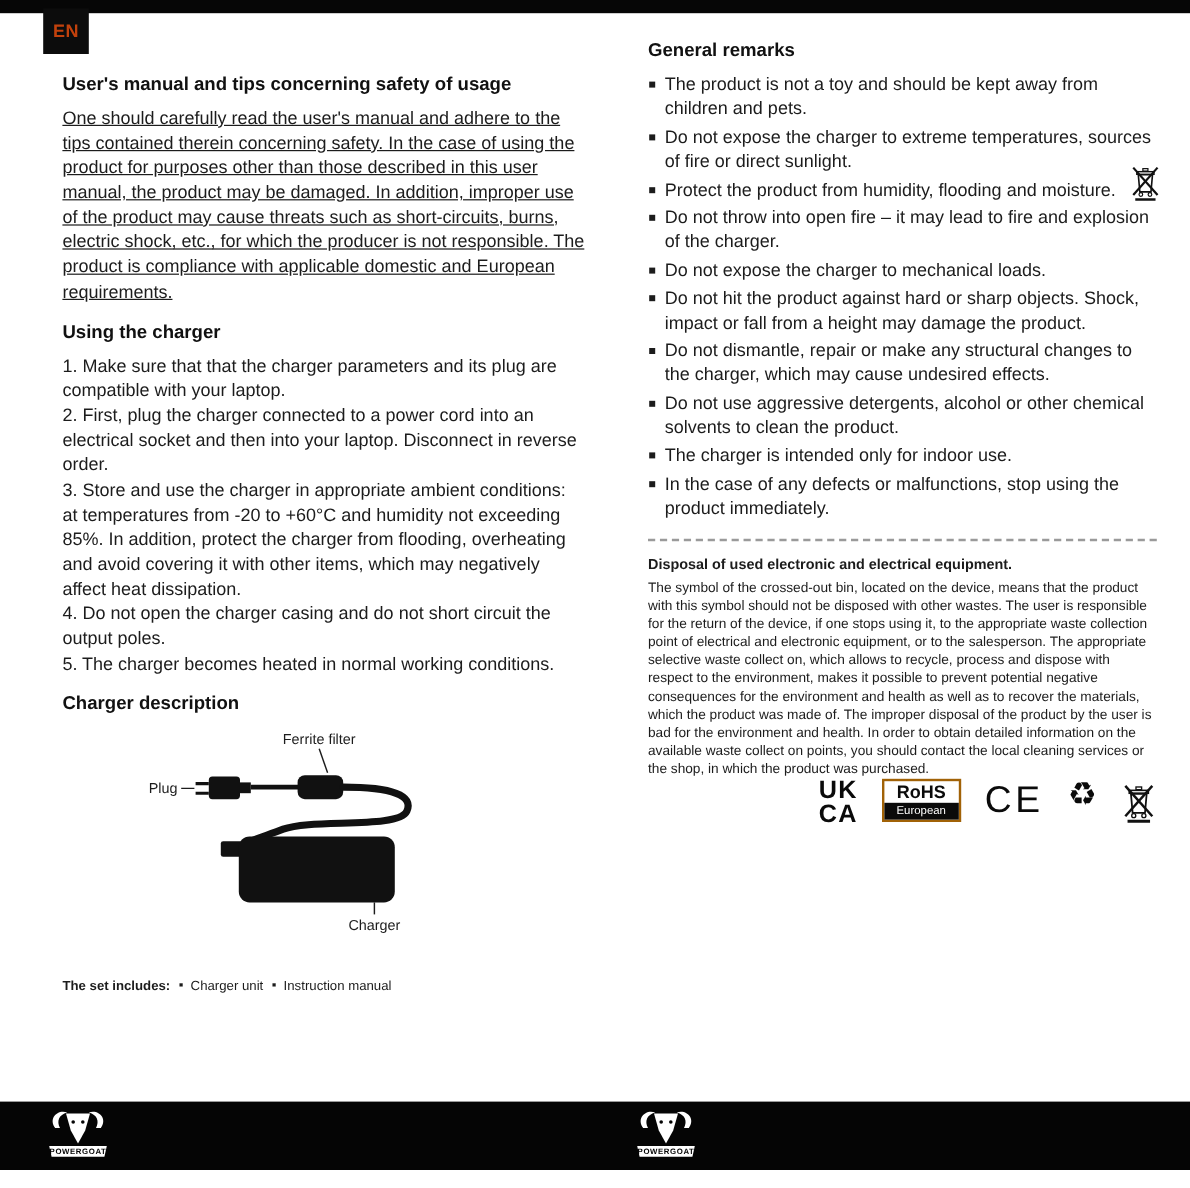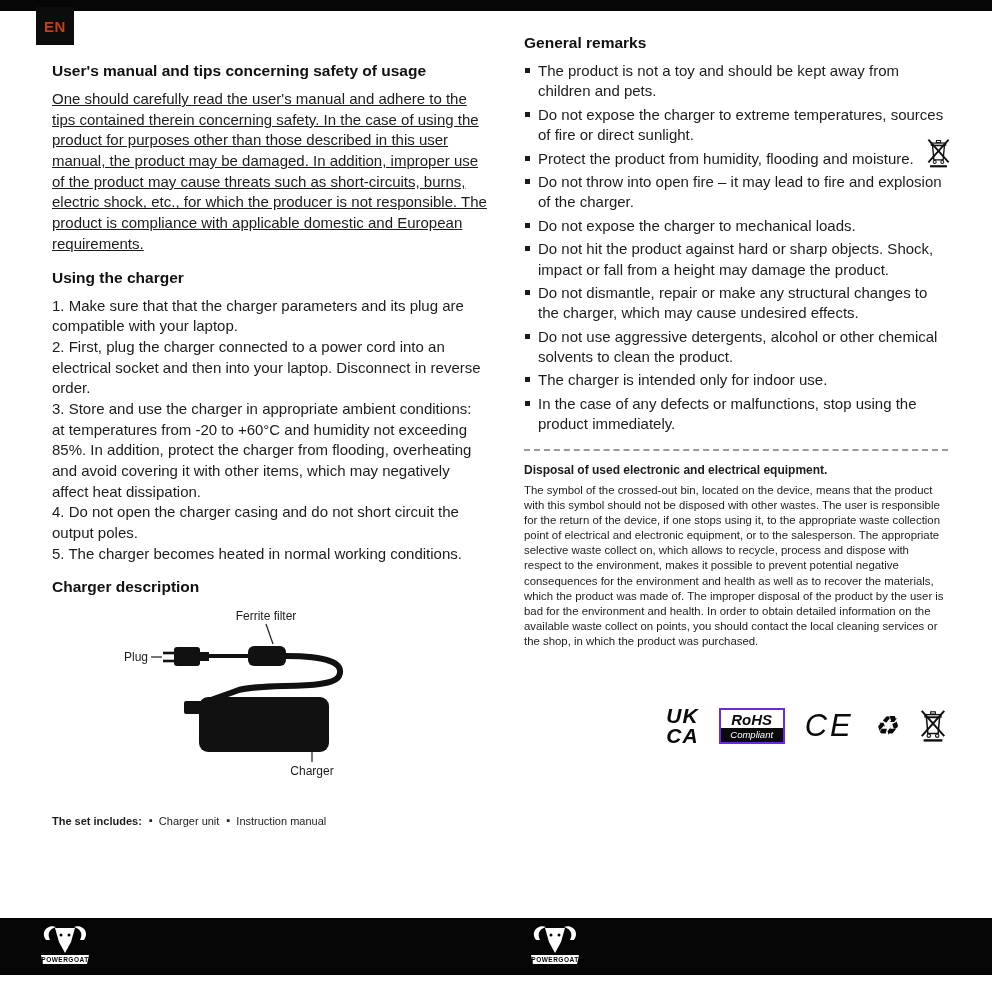--- a/index.html
+++ b/index.html
@@ -6,38 +6,38 @@
   body{
     width:992px;height:990px;position:relative;background:#ffffff;
     font-family:"Liberation Sans", sans-serif;color:#1c1c1c;overflow:hidden;
   }
   .top-bar{position:absolute;top:0;left:0;width:992px;height:11px;background:#060606;}
   .lang-badge{
     position:absolute;top:7px;left:36px;width:38px;height:38px;background:#0c0c0c;color:#c2410c;
     display:flex;align-items:center;justify-content:center;font-weight:bold;font-size:15px;letter-spacing:.5px;
   }
   .col-left{position:absolute;left:52px;top:62px;width:436px;}
-  .col-right{position:absolute;left:524px;top:34px;width:424px;}
+  .col-right{position:absolute;left:540px;top:34px;width:424px;}
   h2{font-size:15.5px;font-weight:700;margin:0 0 9px 0;color:#111;}
   .para{font-size:15px;line-height:1.38;margin:0 0 14px 0;text-decoration:underline;}
   .num-item{font-size:15px;line-height:1.38;margin:0;}
   .num-list{margin:0 0 14px 0;}
   ul.sq{list-style:none;margin:0;padding:0;}
   ul.sq li{
     font-size:15px;line-height:1.36;position:relative;padding-left:14px;margin:0 0 3px 0;
   }
   ul.sq li::before{
     content:"";position:absolute;left:1px;top:7px;width:5px;height:5px;background:#1c1c1c;
   }
   .dashed-sep{border:none;border-top:2px dashed #9a9a9a;margin:14px 0 12px 0;}
   .disposal-title{font-size:12px;font-weight:700;margin:0 0 6px 0;}
   .disposal-text{font-size:11.4px;line-height:1.33;margin:0;}
-  .marks-row{display:flex;justify-content:flex-end;align-items:center;gap:20px;margin-top:56px;font-style:italic;}
+  .marks-row{display:flex;justify-content:flex-end;align-items:flex-start;gap:20px;}
   .ukca{font-weight:800;font-size:21px;line-height:.95;letter-spacing:1px;color:#0a0a0a;}
-  .rohs{border:2px solid #6d28d9;width:62px;text-align:center;}
+  .rohs{border:2px solid #a16207;width:62px;text-align:center;}
   .rohs-top{font-weight:700;font-size:15px;padding:1px 0 0 0;color:#0a0a0a;}
   .rohs-bottom{background:#0a0a0a;color:#fff;font-size:9.5px;padding:1px 0 2px 0;}
   .ce-mark{font-size:31px;font-weight:500;letter-spacing:3px;color:#0a0a0a;}
   .recycle{font-size:27px;line-height:1;color:#0a0a0a;}
   .weee-float{position:absolute;top:100px;right:-4px;}
   .diagram-wrap{margin:4px 0 0 0;}
   .set-includes{font-size:11px;margin-top:20px;}
   .set-includes .lbl{font-weight:700;}
   .inc-item{margin-left:4px;}
   .inc-item::before{content:"▪";font-size:11px;margin-right:6px;vertical-align:1px;}
@@ -140,21 +140,21 @@
   <p class="disposal-title">Disposal of used electronic and electrical equipment.</p>
   <p class="disposal-text">The symbol of the crossed-out bin, located on the device, means that the product with this symbol should not be disposed with other wastes. The user is responsible for the return of the device, if one stops using it, to the appropriate waste collection point of electrical and electronic equipment, or to the salesperson. The appropriate selective waste collect on, which allows to recycle, process and dispose with respect to the environment, makes it possible to prevent potential negative consequences for the environment and health as well as to recover the materials, which the product was made of. The improper disposal of the product by the user is bad for the environment and health. In order to obtain detailed information on the available waste collect on points, you should contact the local cleaning services or the shop, in which the product was purchased.</p>
 
   <div class="marks-row">
     <div class="ukca">
       <div>UK</div>
       <div>CA</div>
     </div>
     <div class="rohs">
       <div class="rohs-top">RoHS</div>
-      <div class="rohs-bottom">Compliant</div>
+      <div class="rohs-bottom">European</div>
     </div>
     <div class="ce-mark">CE</div>
     <div class="recycle">♻</div>
     <div>
       <svg width="30" height="38" viewBox="0 0 32 40">
         <path d="M9 13 L23 13 L21.5 30 L10.5 30 Z" fill="none" stroke="#111" stroke-width="1.6"></path>
         <rect x="7.5" y="10" width="17" height="2.6" fill="none" stroke="#111" stroke-width="1.4"></rect>
         <rect x="13.5" y="7" width="5" height="2.4" fill="none" stroke="#111" stroke-width="1.2"></rect>
         <circle cx="11.5" cy="32.5" r="1.8" fill="none" stroke="#111" stroke-width="1.2"></circle>
         <circle cx="20.5" cy="32.5" r="1.8" fill="none" stroke="#111" stroke-width="1.2"></circle>

